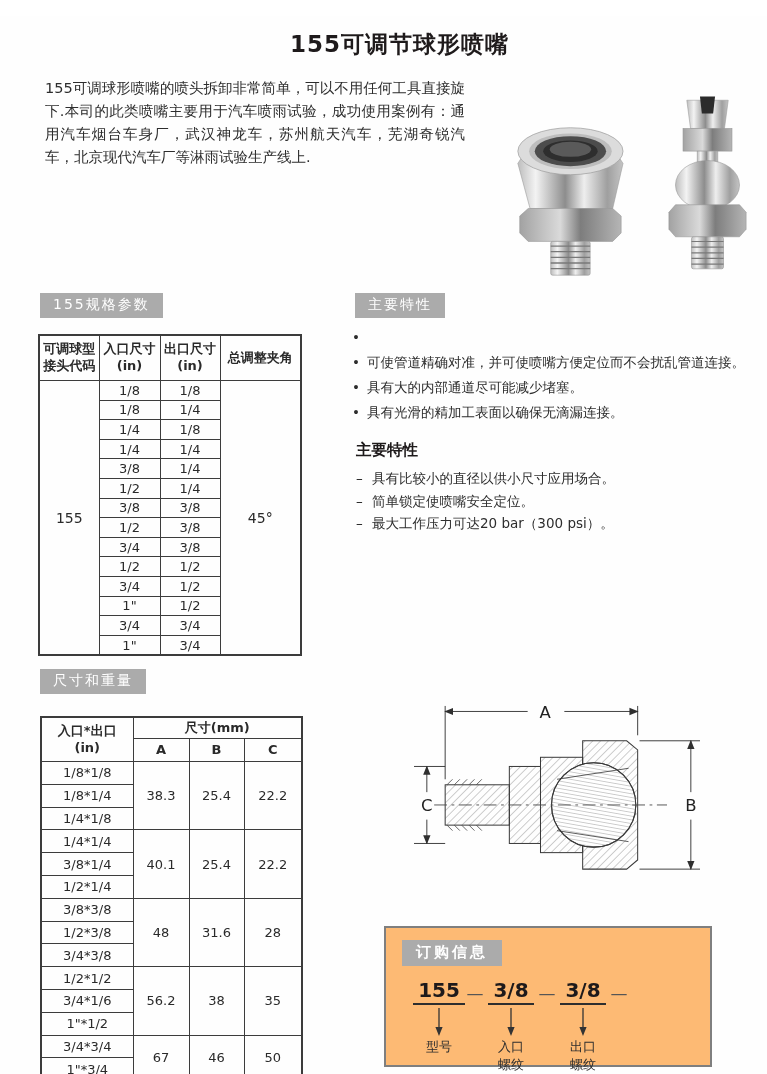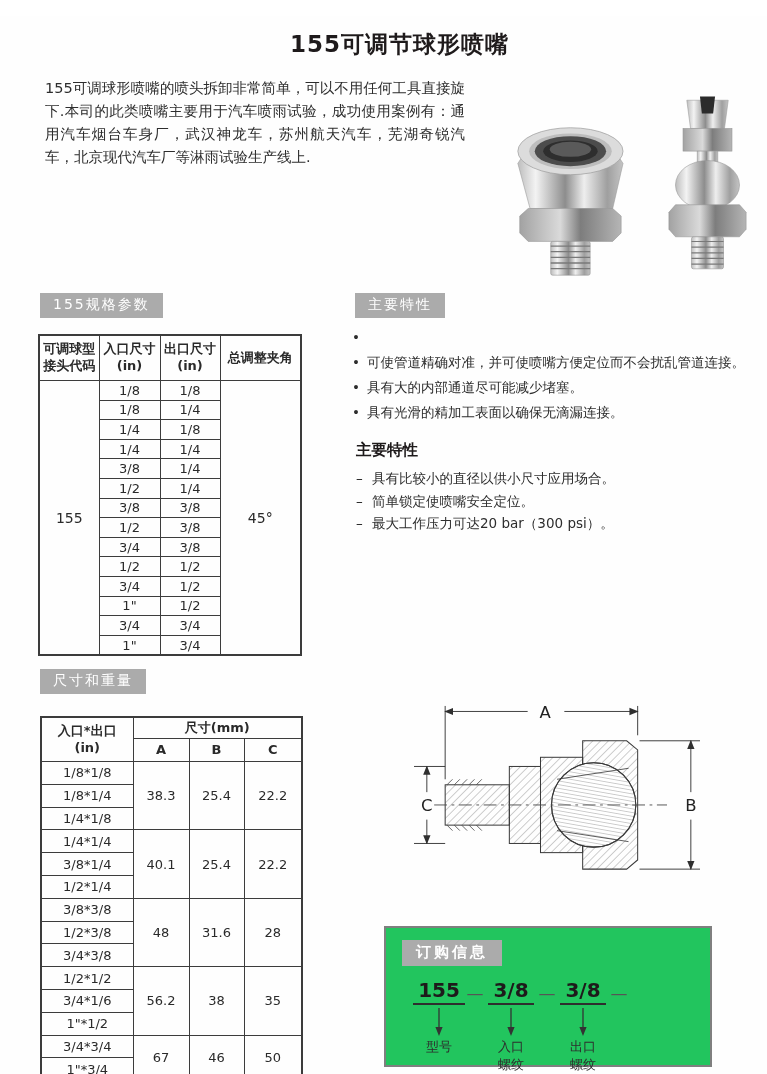--- a/index.html
+++ b/index.html
@@ -41,21 +41,21 @@
   .dims-table{position:absolute;left:40px;top:700px;width:261px;border:2px solid #3c3c3c;}
   .dims-table th,.dims-table td{border:1px solid #3c3c3c;text-align:center;padding:0;}
   .dims-table th{font-size:13px;font-weight:bold;white-space:pre-line;line-height:1.3;}
   .dims-table th.sizehdr{height:20px;}
   .dims-table th.abc{height:22px;}
   .dims-table td{font-size:13px;height:21.8px;}
   
   .drawing{position:absolute;left:392px;top:650px;width:330px;height:255px;}
   
   .order-box{position:absolute;left:384px;top:910px;width:328px;height:141px;
-    border:2px solid #7f7f7f;box-sizing:border-box;background:#22c55e;}
+    border:2px solid #7f7f7f;box-sizing:border-box;background:#fdba74;}
   .order-bar{display:inline-block;margin:12px 0 0 16px;background:#ababab;color:#fff;
     font-size:15px;font-weight:bold;letter-spacing:3px;padding:3px 14px 4px;}
   .order-row{display:flex;padding-left:26px;margin-top:13px;align-items:flex-start;}
   .opart{display:flex;flex-direction:column;align-items:center;width:54px;flex:0 0 54px;}
   .oval{font-size:20px;font-weight:bold;border-bottom:2px solid #2e2e2e;
     padding:0 5px 1px;line-height:1.15;color:#1e1a1b;}
   .odash{font-size:17px;color:#555;width:18px;flex:0 0 18px;text-align:center;margin-top:4px;}
   .oarrow{margin:2px 0 1px;line-height:0;}
   .olab{font-size:13px;white-space:pre-line;text-align:center;line-height:1.4;color:#2d2d2d;}
 </style>

